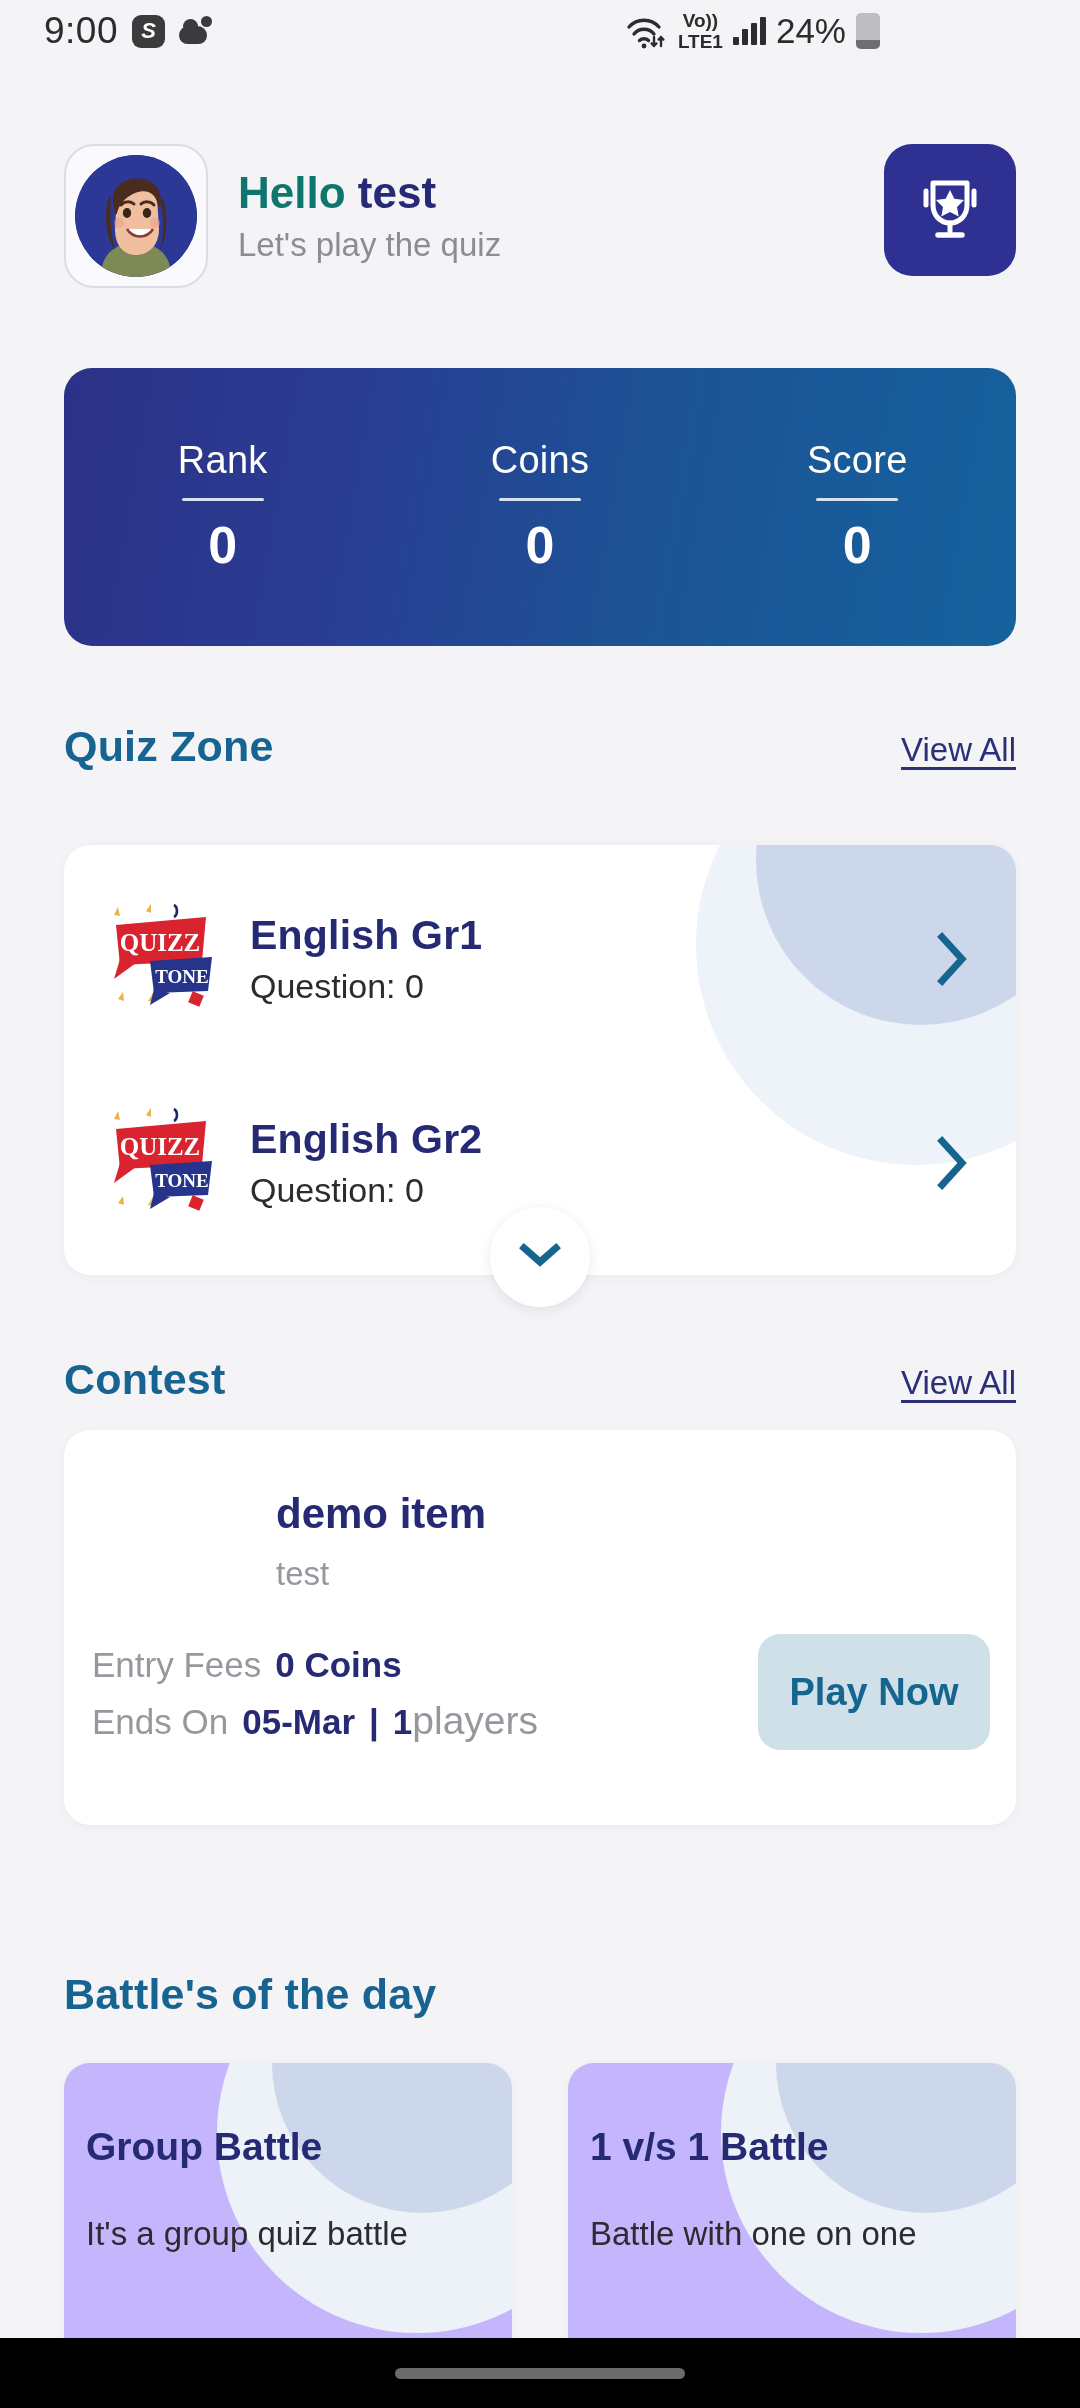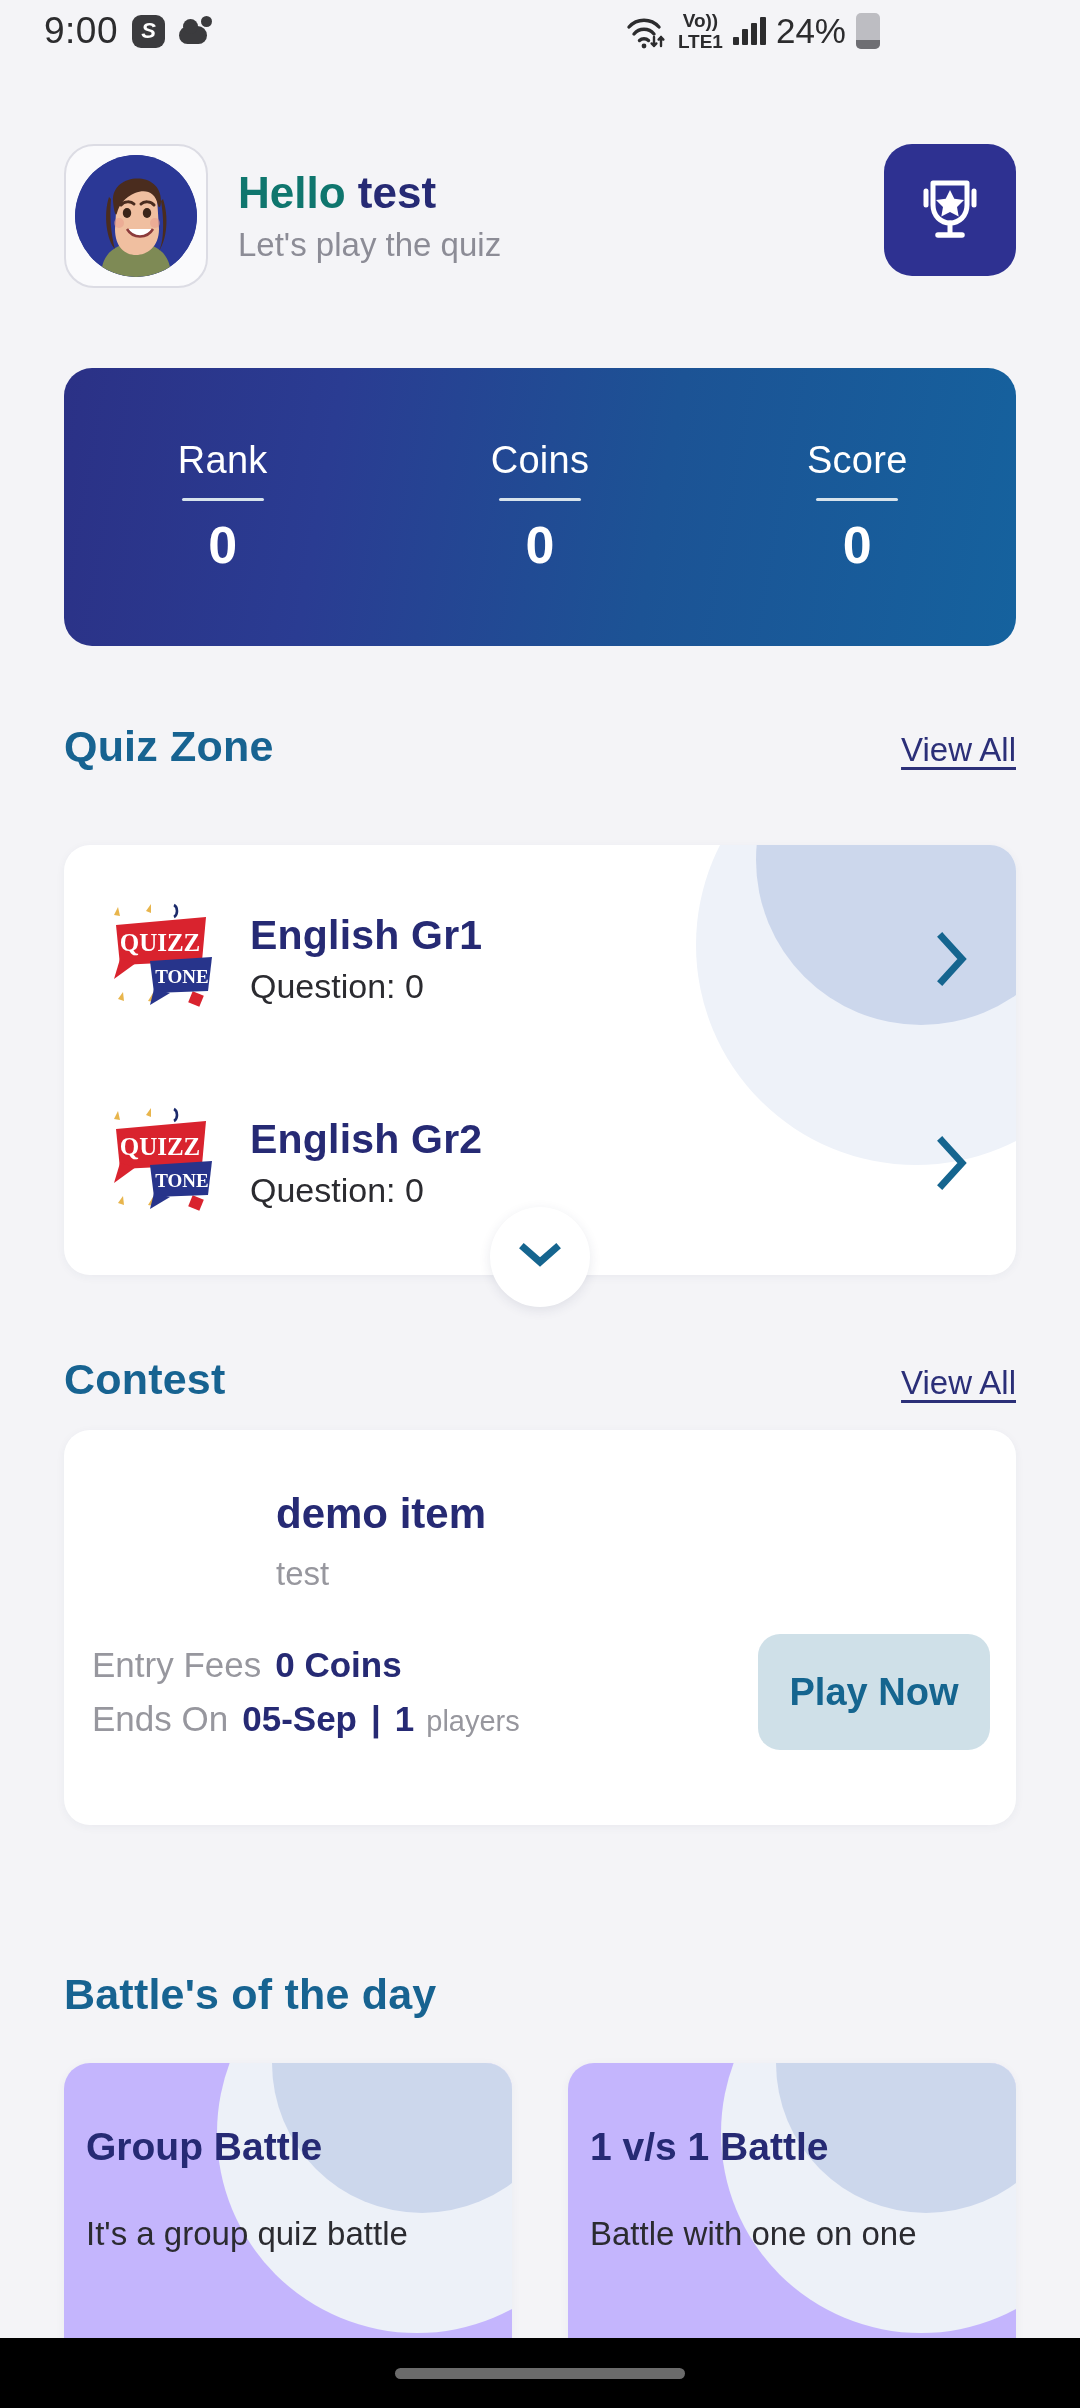--- a/index.html
+++ b/index.html
@@ -153,21 +153,21 @@
   }
   .contest-sub {
     position:absolute; top:125px; left:212px;
     font-size:33px; color:#97979E;
   }
   .contest-meta { position:absolute; top:215px; left:28px; }
   .cm-row { display:flex; align-items:baseline; margin-bottom:14px; }
   .cm-lab { font-size:35px; color:#97979E; }
   .cm-val { font-size:35px; font-weight:bold; color:#262A74; margin-left:14px; }
   .cm-sep { font-size:35px; font-weight:bold; color:#262A74; margin:0 14px; }
-  .cm-tail { font-size:29px; color:#97979E; margin-left:12px; }
+  .cm-tail { font-size:39px; color:#97979E; }
   .play-btn {
     position:absolute; right:26px; top:204px; width:232px; height:116px;
     background:#CFE0E8; border-radius:22px;
     display:flex; align-items:center; justify-content:center;
   }
   .play-btn span { font-size:38px; font-weight:bold; color:#15658F; }
 
   
   .battle-card {
     position:absolute; top:2063px; width:448px; height:340px;
@@ -388,21 +388,21 @@
   <div class="contest-card">
     <div class="contest-title">demo item</div>
     <div class="contest-sub">test</div>
     <div class="contest-meta">
       <div class="cm-row">
         <span class="cm-lab">Entry Fees</span>
         <span class="cm-val">0 Coins</span>
       </div>
       <div class="cm-row">
         <span class="cm-lab">Ends On</span>
-        <span class="cm-val">05-Sep</span>
+        <span class="cm-val">05-Mar</span>
         <span class="cm-sep">|</span>
         <span class="cm-val" style="margin-left:0;">1</span>
         <span class="cm-tail">players</span>
       </div>
     </div>
     <div class="play-btn">
       <span>Play Now</span>
     </div>
   </div>
 

